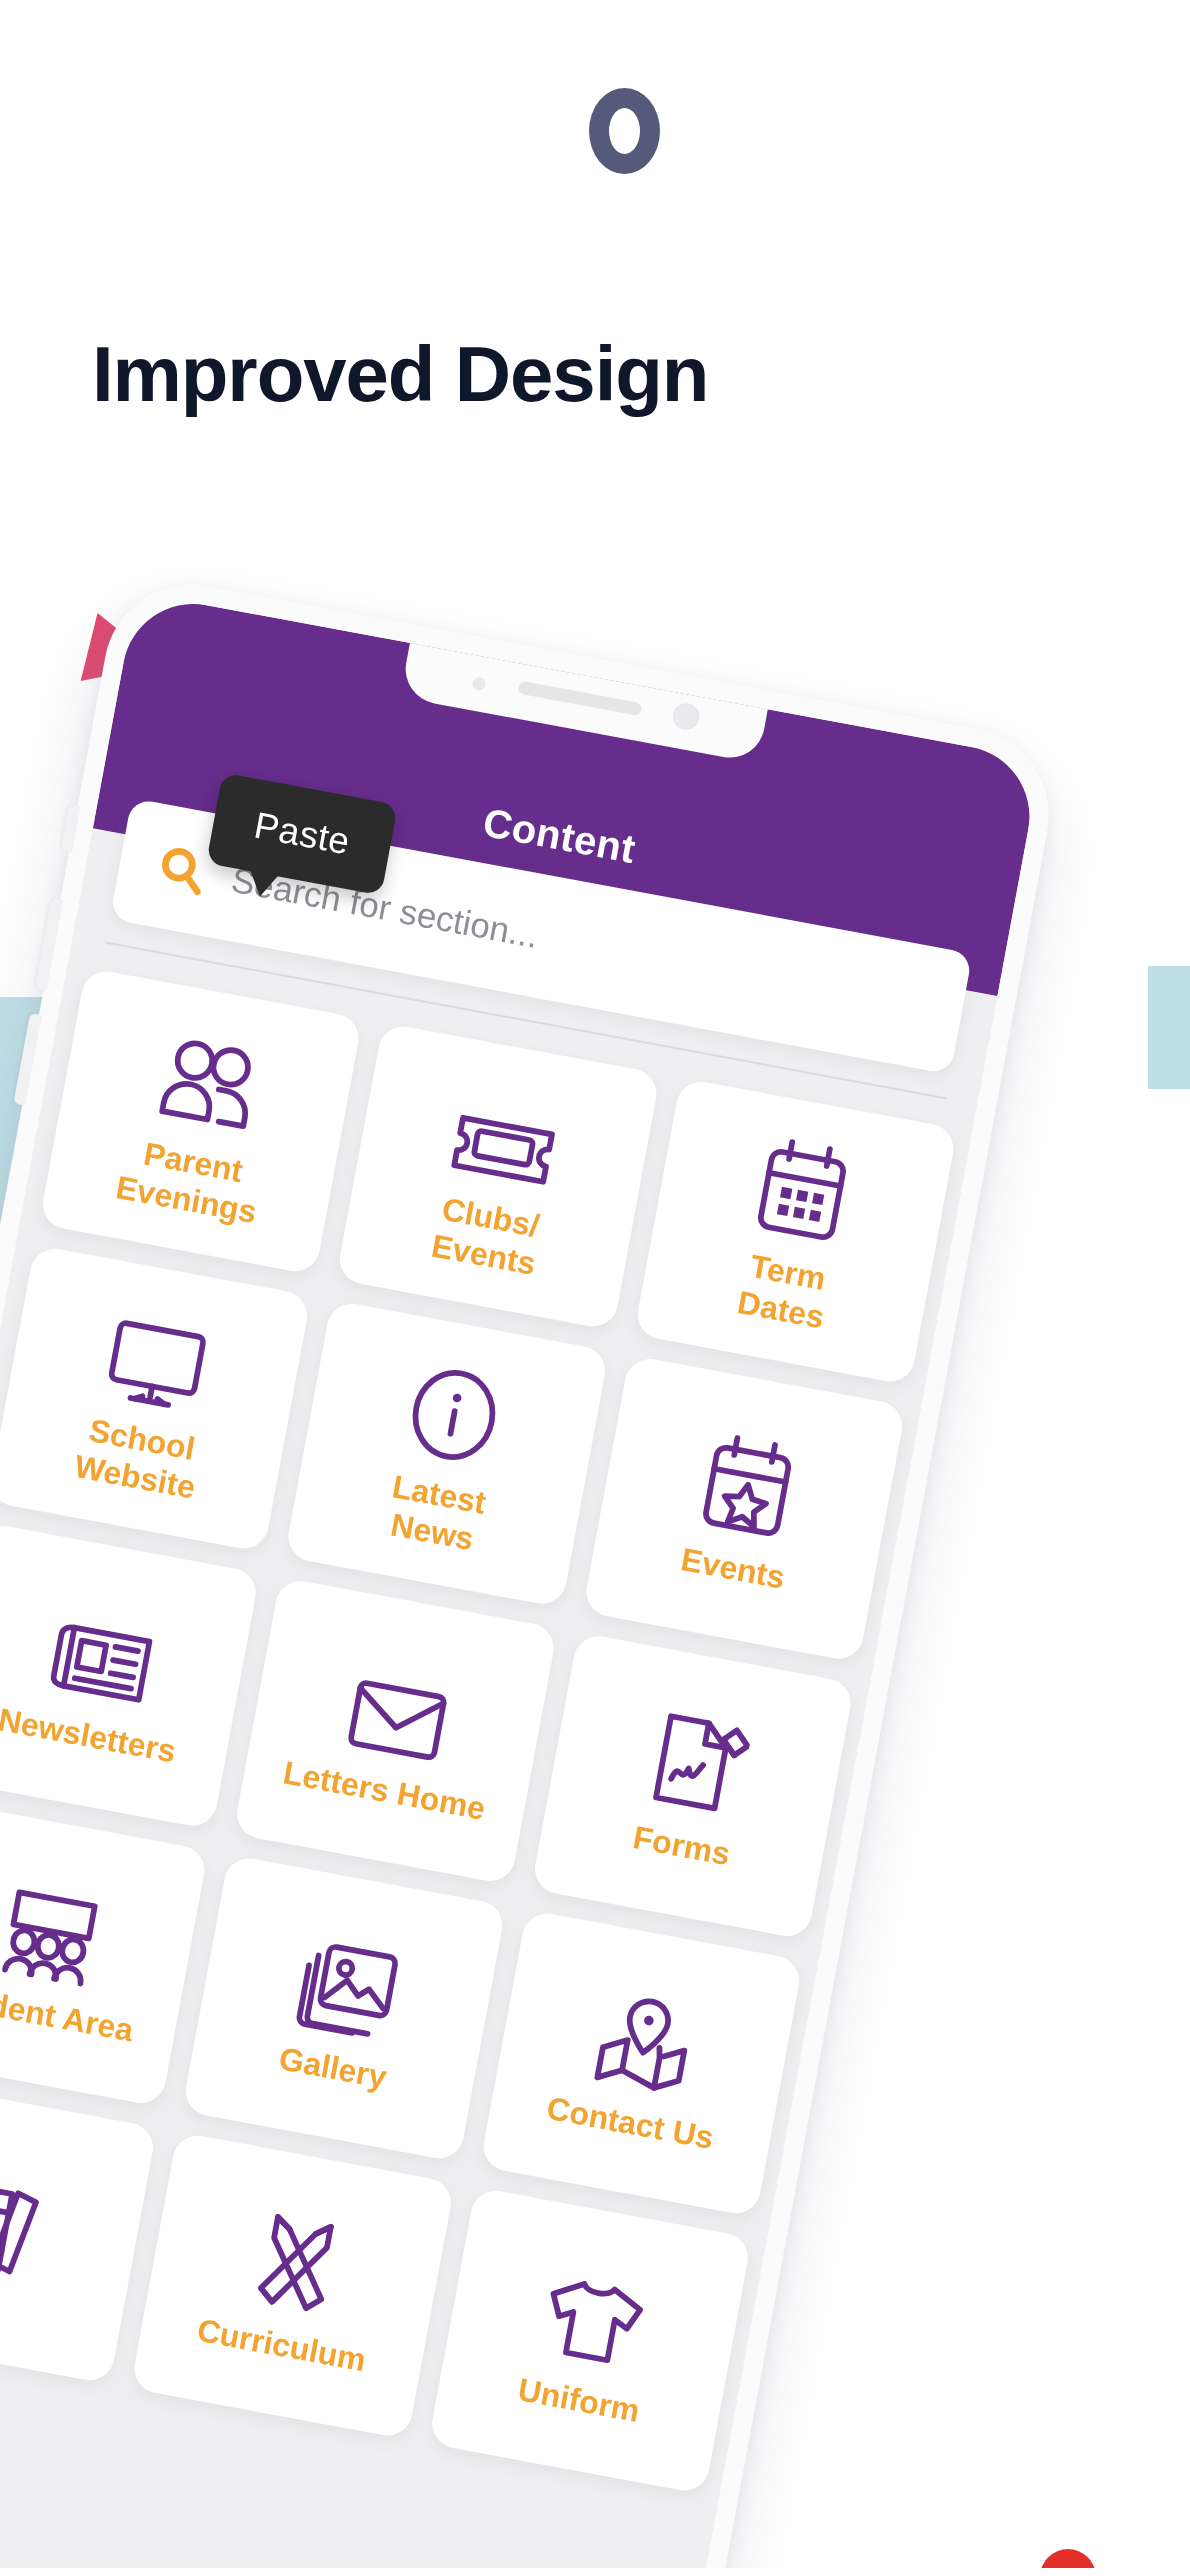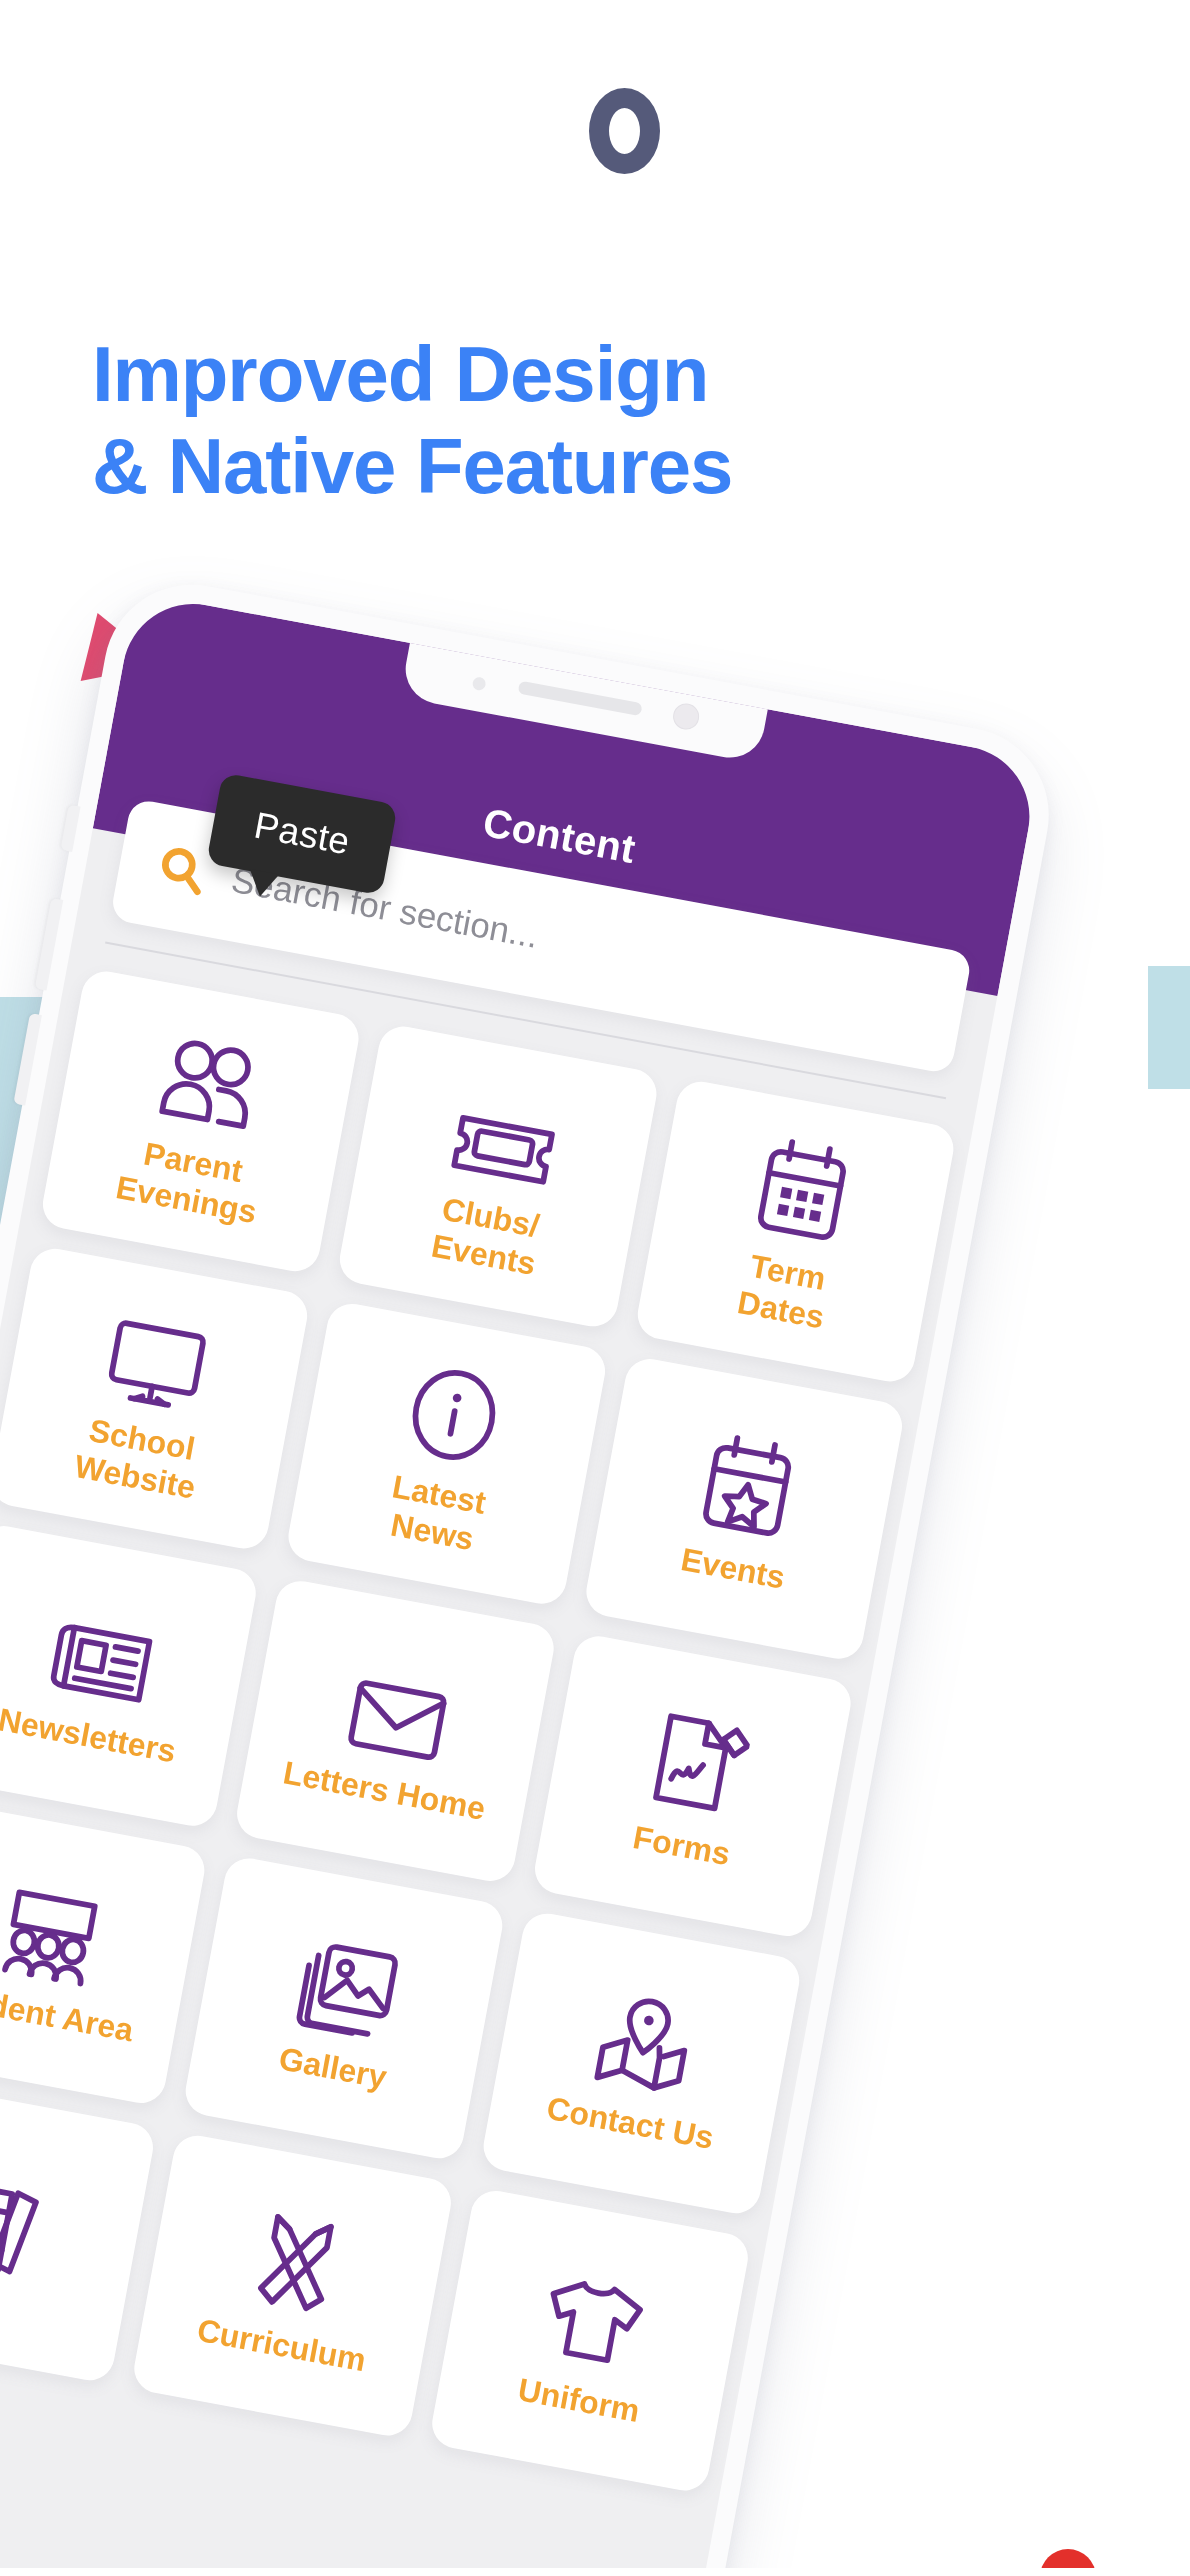--- a/index.html
+++ b/index.html
@@ -34,21 +34,21 @@
 
   
   .ring{
     position:absolute;left:589px;top:88px;width:71px;height:86px;
     border:20px solid #555a7a;border-radius:50%;box-sizing:border-box;
   }
 
   
   .headline{
     position:absolute;left:92px;top:276px;width:939px;
-    color:#3b82f6;
+    color:#0f172a;
     font-size:78px;line-height:1.18;font-weight:bold;
     letter-spacing:-1.1px;
   }
   .headline .l2{display:block;}
 
   
   .phone-wrap{
     position:absolute;left:113px;top:661px;width:997px;height:2032px;
     transform:rotate(10.5deg);
     transform-origin:50% 0%;
@@ -162,21 +162,20 @@
 <div class="stage">
 
   <div class="teal-left"></div>
   <div class="teal-right"></div>
   <div class="pink-tri"></div>
 
   <div class="ring"></div>
 
   <h1 class="headline">
     <span>Improved Design</span>
-    <span class="l2">&amp; Native Features</span>
   </h1>
 
   <div class="phone-wrap">
     <div class="phone-body">
 
       <div class="btn-side btn-mute"></div>
       <div class="btn-side btn-vup"></div>
       <div class="btn-side btn-vdn"></div>
 
       <div class="screen">

